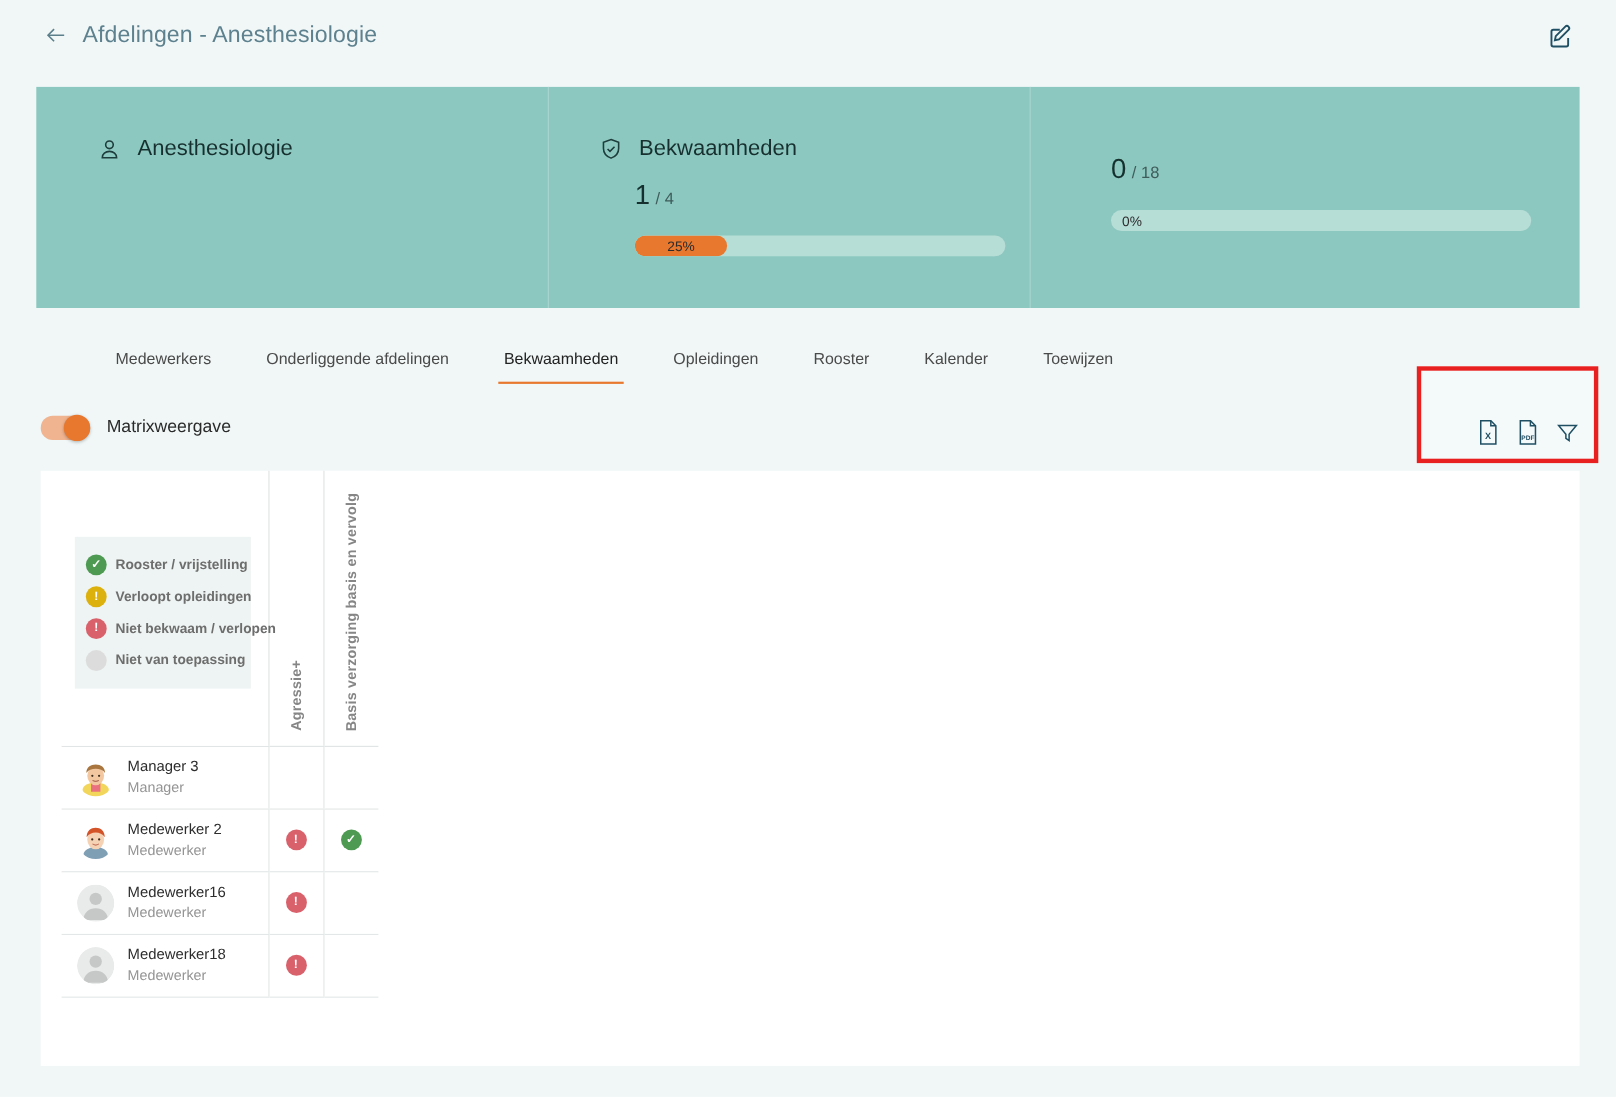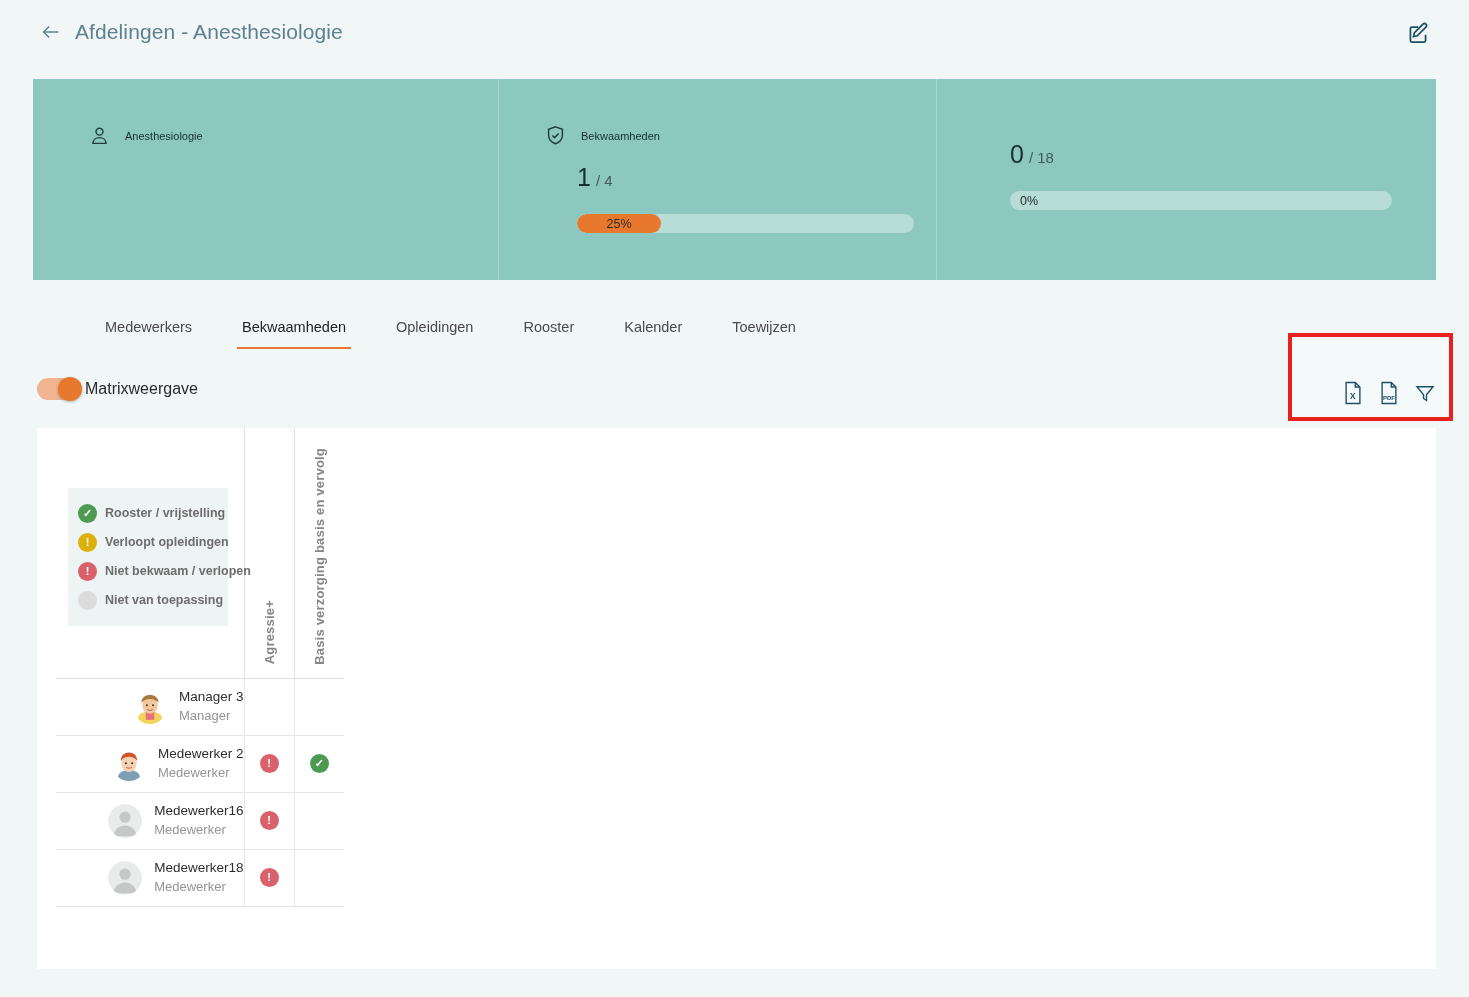--- a/index.html
+++ b/index.html
@@ -36,21 +36,21 @@
     width: 1403px; height: 201px;
     background: #8cc8bf;
     display: flex;
   }
   .sum-col { position: relative; padding: 45px 0 0 0; }
   .sum-col.c1 { width: 465px; padding-left: 55px; }
   .sum-col.c2 { width: 438px; padding-left: 45px; border-left: 1px solid #a8d6ce; }
   .sum-col.c3 { width: 500px; padding-left: 40px; border-left: 1px solid #a8d6ce; }
   .sum-head { display: flex; align-items: center; gap: 14px; }
   .sum-icon { width: 23px; height: 23px; color: #1d3c3c; flex: none; }
-  .sum-label { font-size: 11px; color: #17302f; }
+  .sum-label { font-size: 20px; color: #17302f; }
   .sum-nums { margin-top: 16px; margin-left: 33px; display: flex; align-items: baseline; }
   .sum-big { font-size: 25px; color: #15302f; font-weight: 400; }
   .sum-small { font-size: 15px; color: #3f5d5b; margin-left: 5px; }
   .bar-track {
     margin-top: 22px; margin-left: 33px;
     height: 19px; border-radius: 10px; background: #b7ddd7;
     position: relative; overflow: hidden;
   }
   .c2 .bar-track { width: 337px; }
   .c3 .bar-track { width: 382px; }
@@ -74,21 +74,21 @@
   }
   .tab.active { color: #222; }
   .tab.active::after {
     content: ""; position: absolute; left: 12px; right: 12px; bottom: 0;
     height: 2.5px; background: #e8782e;
   }
 
   
   .toggle-row {
     position: absolute; left: 37px; top: 378px;
-    display: flex; align-items: center; gap: 3px; cursor: pointer;
+    display: flex; align-items: center; gap: 15px; cursor: pointer;
   }
   .switch {
     width: 45px; height: 22px; border-radius: 12px;
     background: #f0b490; position: relative; flex: none;
   }
   .switch .knob {
     position: absolute; right: 0; top: -1px;
     width: 24px; height: 24px; border-radius: 50%;
     background: #e8782e; box-shadow: 0 1px 3px rgba(0,0,0,.28);
   }
@@ -148,21 +148,21 @@
   .dot.amber { background: #ddb10d; }
   .dot.red   { background: #d9616b; }
   .dot.grey  { background: #dcdcdc; }
   .legend-text { font-size: 12.5px; color: #6d6d6d; white-space: nowrap; }
 
   .body-row td {
     height: 57px; padding: 0; border-bottom: 1px solid #e3e7e7;
     background: #fff; text-align: center; vertical-align: middle;
   }
   .body-row td.col-cell { border-left: 1px solid #e3e7e7; }
-  .person { display: flex; align-items: center; gap: 12px; padding-left: 14px; text-align: left; justify-content: flex-end; }
+  .person { display: flex; align-items: center; gap: 12px; padding-left: 14px; text-align: left; }
   .avatar { width: 34px; height: 34px; border-radius: 50%; flex: none; overflow: hidden; display:block; }
   .p-name { font-size: 13.5px; color: #2d2d2d; line-height: 1.45; }
   .p-role { font-size: 13px; color: #949494; line-height: 1.45; }
   .cell-badge {
     width: 19px; height: 19px; border-radius: 50%; margin: 0 auto;
     display: flex; align-items: center; justify-content: center;
     color: #fff; font-size: 11px; font-weight: bold; line-height: 1;
   }
   .cell-badge.green { background: #4e9a53; }
   .cell-badge.red { background: #d9616b; }
@@ -226,20 +226,21 @@
       <div class="bar-track">
         <div class="bar-fill zero" id="train-fill" style="width: 100%;">
           <span class="bar-pct">0%</span>
         </div>
       </div>
     </div>
   </div>
 
   <div class="tabs" id="tabs">
       <div class="tab">Medewerkers</div>
+      <div class="tab">Onderliggende afdelingen</div>
       <div class="tab active">Bekwaamheden</div>
       <div class="tab">Opleidingen</div>
       <div class="tab">Rooster</div>
       <div class="tab">Kalender</div>
       <div class="tab">Toewijzen</div>
     </div>
 
   <div class="toggle-row">
     <div class="switch">
       <div class="knob"></div>

